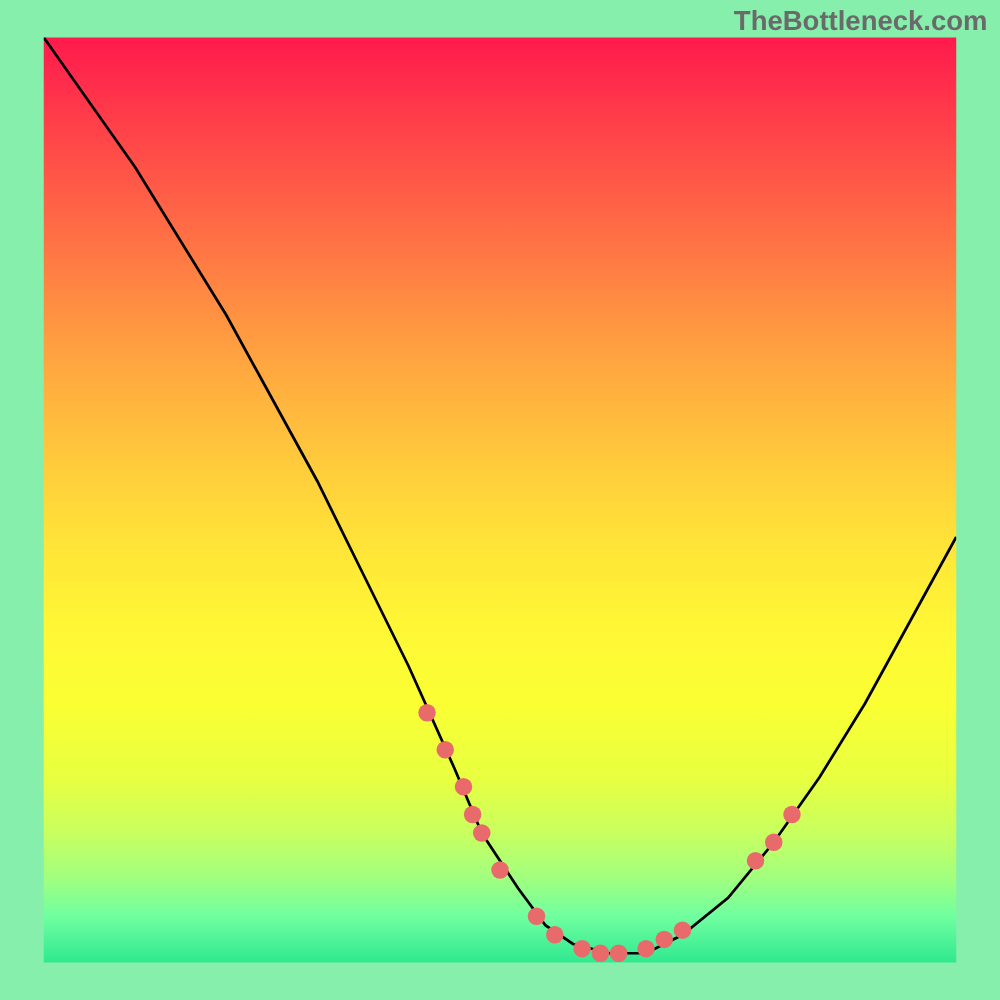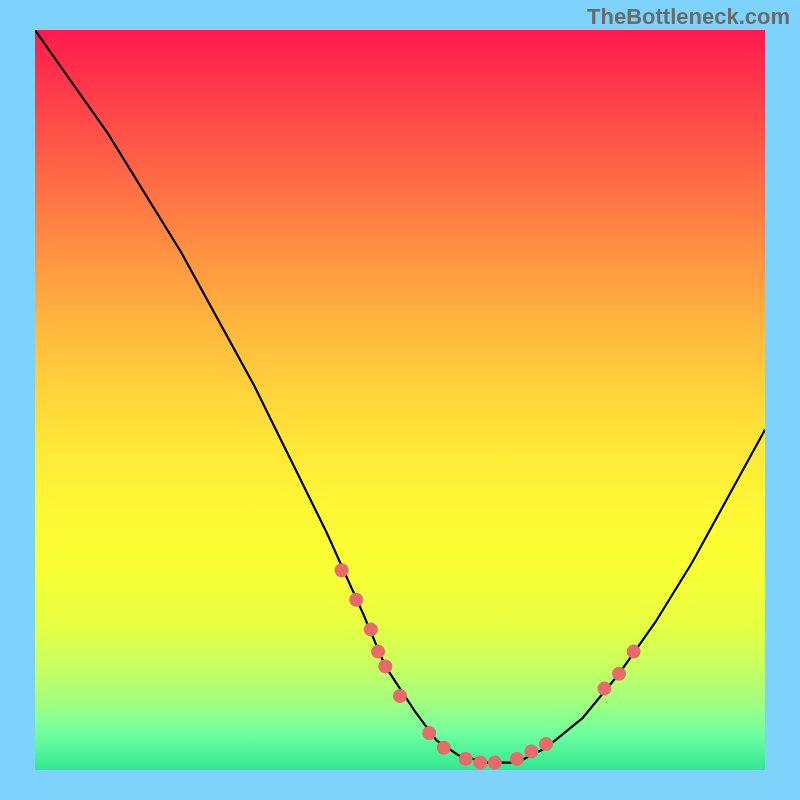--- a/index.html
+++ b/index.html
@@ -1,17 +1,17 @@
 <!DOCTYPE html>
 <html><head>
 <meta charset="utf-8">
 <style>
   * { margin: 0; padding: 0; box-sizing: border-box; }
   html, body { width: 800px; height: 800px; background: #000; overflow: hidden; }
-  .container { position: relative; width: 800px; height: 800px; background: #7dd3fc; }
+  .container { position: relative; width: 800px; height: 800px; background: #86efac; }
   .watermark {
     position: absolute;
     top: 4px;
     right: 10px;
     font-family: Arial, sans-serif;
     font-size: 22px;
     color: #6a6a6a;
     font-weight: bold;
     z-index: 10;
   }

